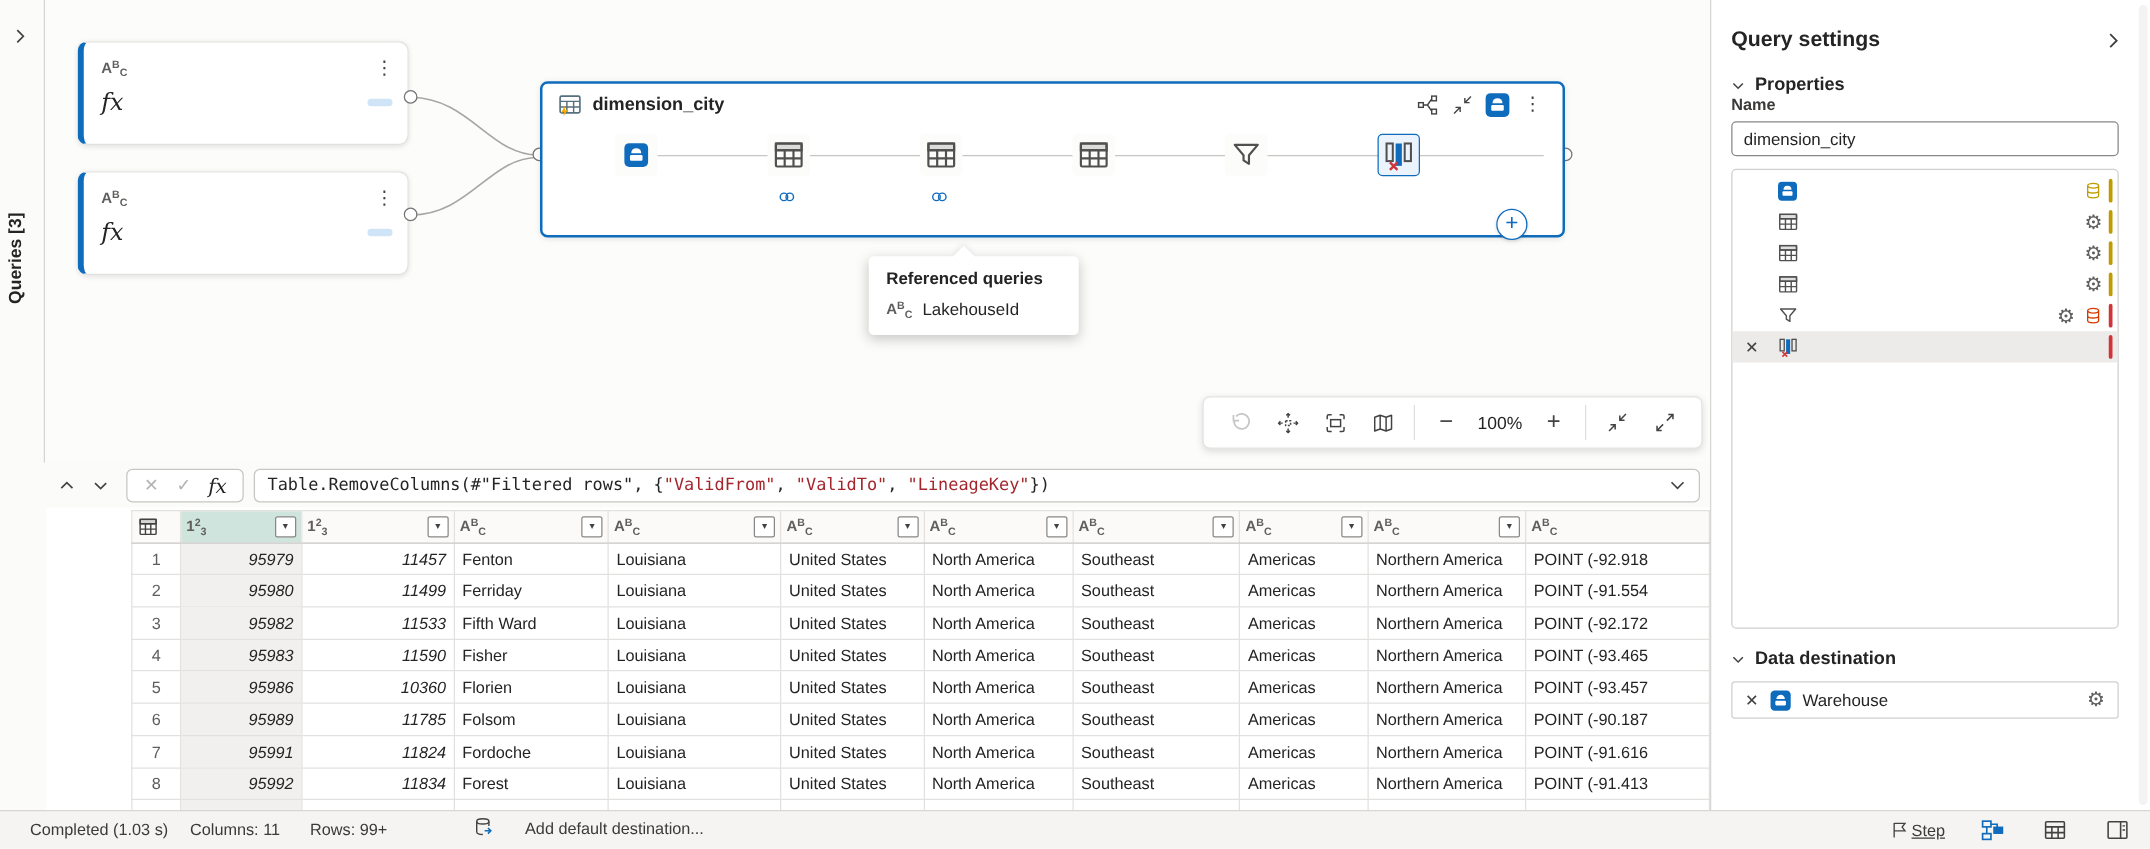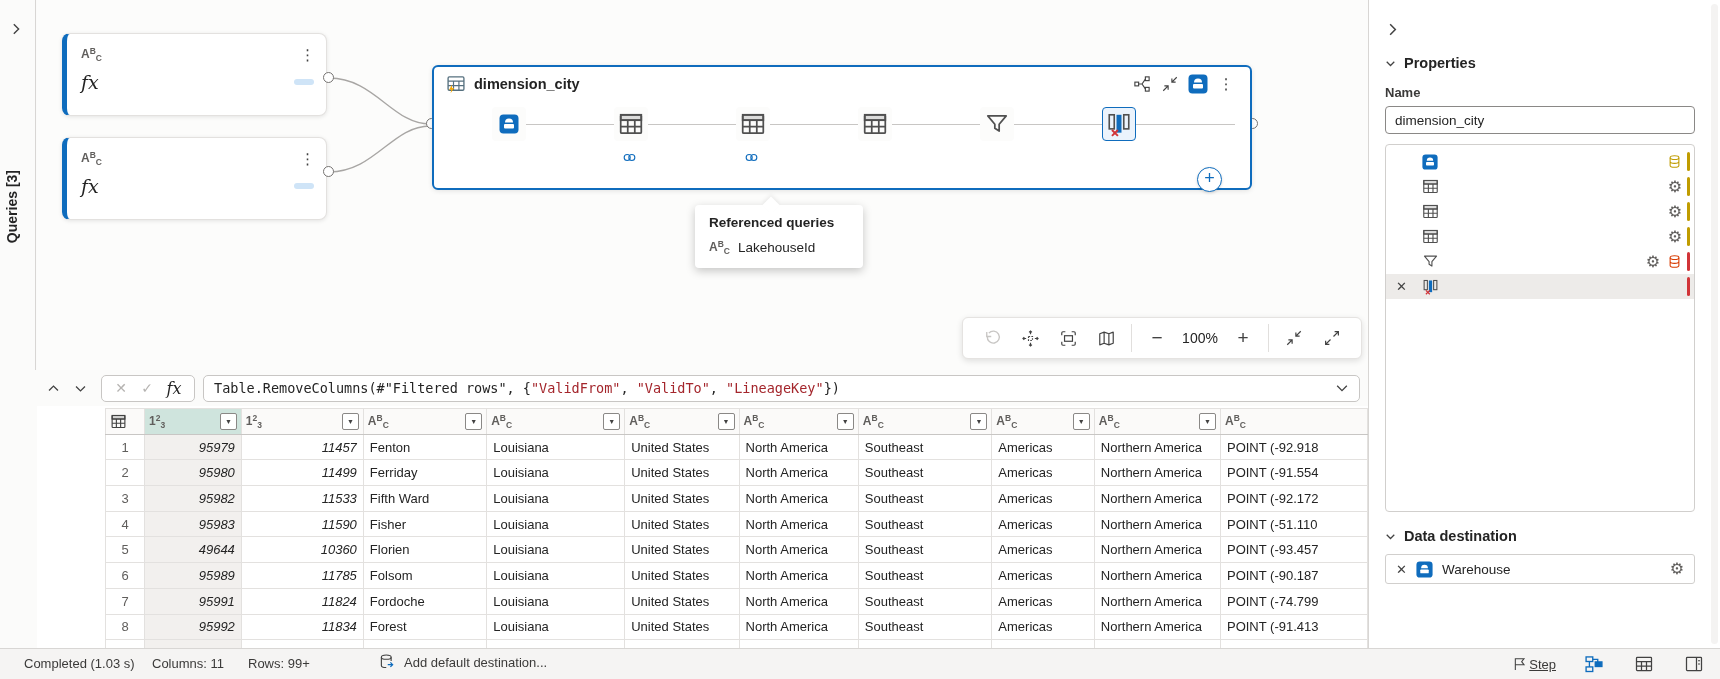--- a/index.html
+++ b/index.html
@@ -105,21 +105,21 @@
   .astep .a-right { position:absolute; right:12px; display:flex; align-items:center; gap:7px; }
   .astep .a-bar { position:absolute; right:4px; top:3px; width:3px; height:19px; border-radius:2px; }
   #dest-box { margin:10px 16px 0 16px; width:310px; height:30px; border:1px solid #d1cfcd; border-radius:3px;
     display:flex; align-items:center; padding:0 10px; gap:9px; font-size:13.5px; }
   #dest-gear { margin-left:auto; }
   .gear-glyph { font-family:"DejaVu Sans", sans-serif; font-size:16px; color:#605e5c; cursor:pointer; line-height:1; }
 
   
   #status-bar { position:absolute; left:0; top:648px; width:1720px; height:31px; background:#f5f4f3; border-top:1px solid #d8d6d4; font-size:13px; color:#3b3a39; }
   .sb-item { position:absolute; top:7px; }
-  #sb-dest { display:flex; align-items:center; gap:8px; cursor:pointer; }
+  #sb-dest { display:flex; align-items:center; gap:24px; cursor:pointer; }
   #sb-right { position:absolute; right:14px; top:3px; display:flex; align-items:center; gap:26px; }
   #sb-step { display:flex; align-items:flex-end; gap:1px; cursor:pointer;text-decoration:underline; }
   .sb-view { width:24px; height:24px; display:flex; align-items:center; justify-content:center; cursor:pointer; }
 
   svg { display:block; }
 </style>
 </head>
 <body>
 
 <div id="app">
@@ -504,25 +504,25 @@
      <td class="rownum">4</td>
             <td class="num selcol">95983</td>
             <td class="num">11590</td>
             <td class="">Fisher</td>
             <td class="">Louisiana</td>
             <td class="">United States</td>
             <td class="">North America</td>
             <td class="">Southeast</td>
             <td class="">Americas</td>
             <td class="">Northern America</td>
-            <td class="">POINT (-51.110</td>
+            <td class="">POINT (-93.465</td>
           </tr>
           <tr>
      <td class="rownum">5</td>
-            <td class="num selcol">49644</td>
+            <td class="num selcol">95986</td>
             <td class="num">10360</td>
             <td class="">Florien</td>
             <td class="">Louisiana</td>
             <td class="">United States</td>
             <td class="">North America</td>
             <td class="">Southeast</td>
             <td class="">Americas</td>
             <td class="">Northern America</td>
             <td class="">POINT (-93.457</td>
           </tr>
@@ -543,21 +543,21 @@
      <td class="rownum">7</td>
             <td class="num selcol">95991</td>
             <td class="num">11824</td>
             <td class="">Fordoche</td>
             <td class="">Louisiana</td>
             <td class="">United States</td>
             <td class="">North America</td>
             <td class="">Southeast</td>
             <td class="">Americas</td>
             <td class="">Northern America</td>
-            <td class="">POINT (-74.799</td>
+            <td class="">POINT (-91.616</td>
           </tr>
           <tr>
      <td class="rownum">8</td>
             <td class="num selcol">95992</td>
             <td class="num">11834</td>
             <td class="">Forest</td>
             <td class="">Louisiana</td>
             <td class="">United States</td>
             <td class="">North America</td>
             <td class="">Southeast</td>
@@ -577,35 +577,36 @@
             <td class=""></td>
             <td class=""></td>
             <td class=""></td>
           </tr>
         </tbody>
     </table>
   </div>
 
   <div id="settings-panel">
     <div id="sp-title-row">
+      <span id="sp-title">Query settings</span>
       <span>
         <svg width="15" height="15" viewBox="0 0 16 16">
             <path d="M5.5 2.5 L11 8 L5.5 13.5" fill="none" stroke="#424242" stroke-width="1.6"></path>
           </svg>
       </span>
     </div>
     <div class="sec-head" style="margin-top:18px;">
       <span class="sec-chev">
         <svg width="11" height="11" viewBox="0 0 16 16">
             <path d="M2.5 5.5 L8 11 L13.5 5.5" fill="none" stroke="#424242" stroke-width="1.8"></path>
           </svg>
       </span>
       <span>Properties</span>
     </div>
-    <div id="name-label" style="margin-top:14px;">Name</div>
+    <div id="name-label" style="">Name</div>
     <input id="name-input" value="dimension_city" style="">
     <div id="steps-box">
   <div class="astep">
 
     <span class="a-icon">
             <svg width="16" height="16" viewBox="0 0 20 20">
               <rect x="0.5" y="0.5" width="19" height="19" rx="4" fill="#0f6cbd"></rect>
      <path d="M10 4.5 a4 4 0 0 1 4 4 h-8 a4 4 0 0 1 4 -4 Z" fill="#fff"></path>
               <rect x="5" y="10" width="10" height="4.5" rx="1" fill="#fff"></rect>
             </svg>

